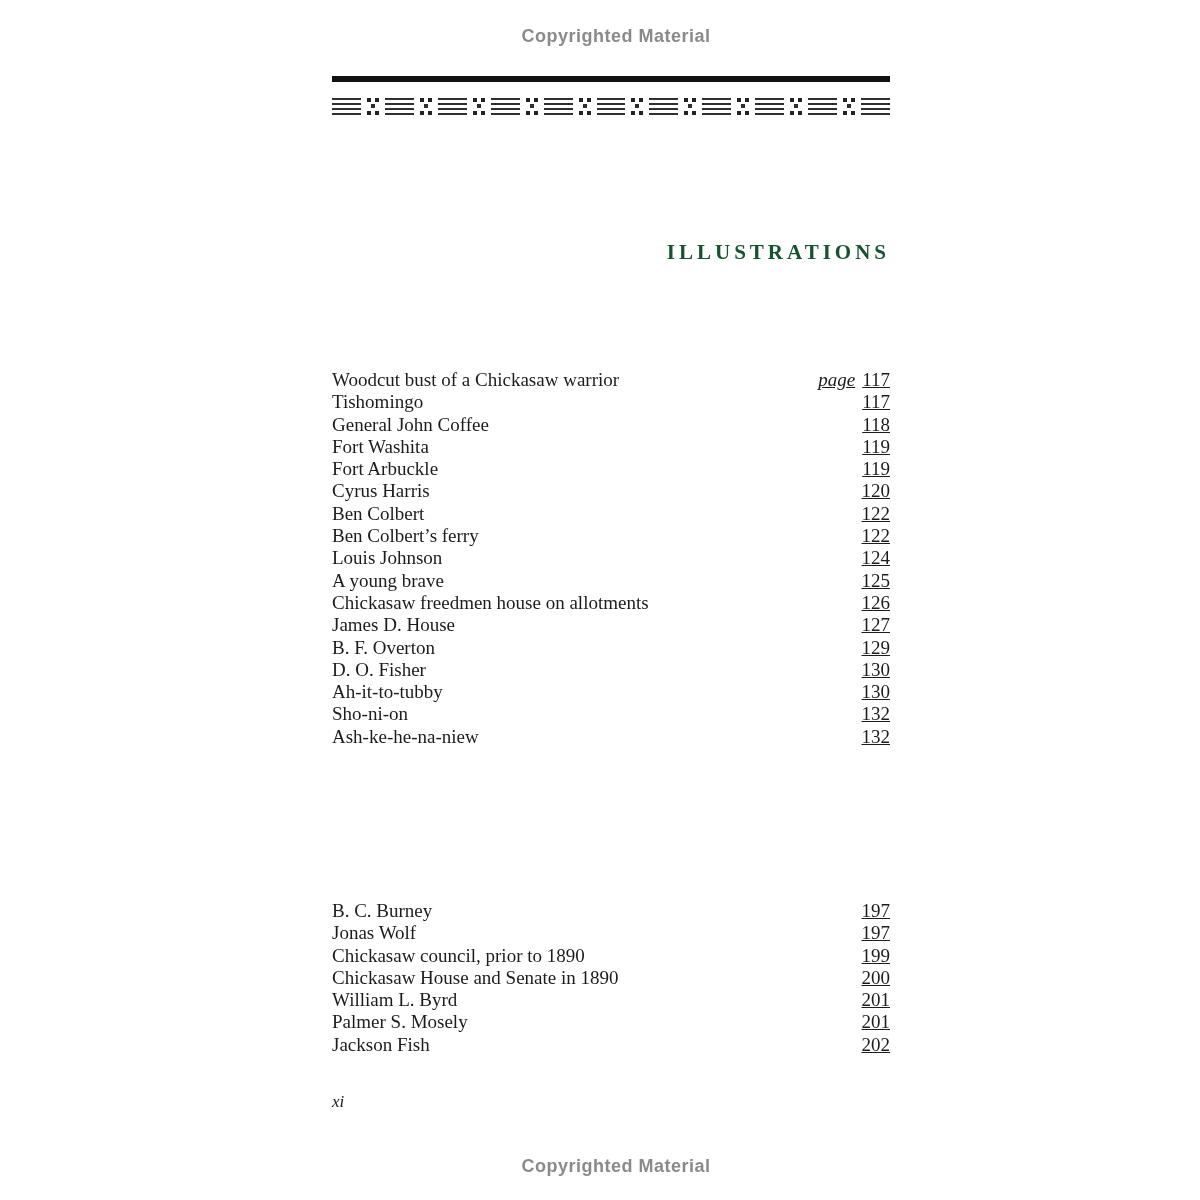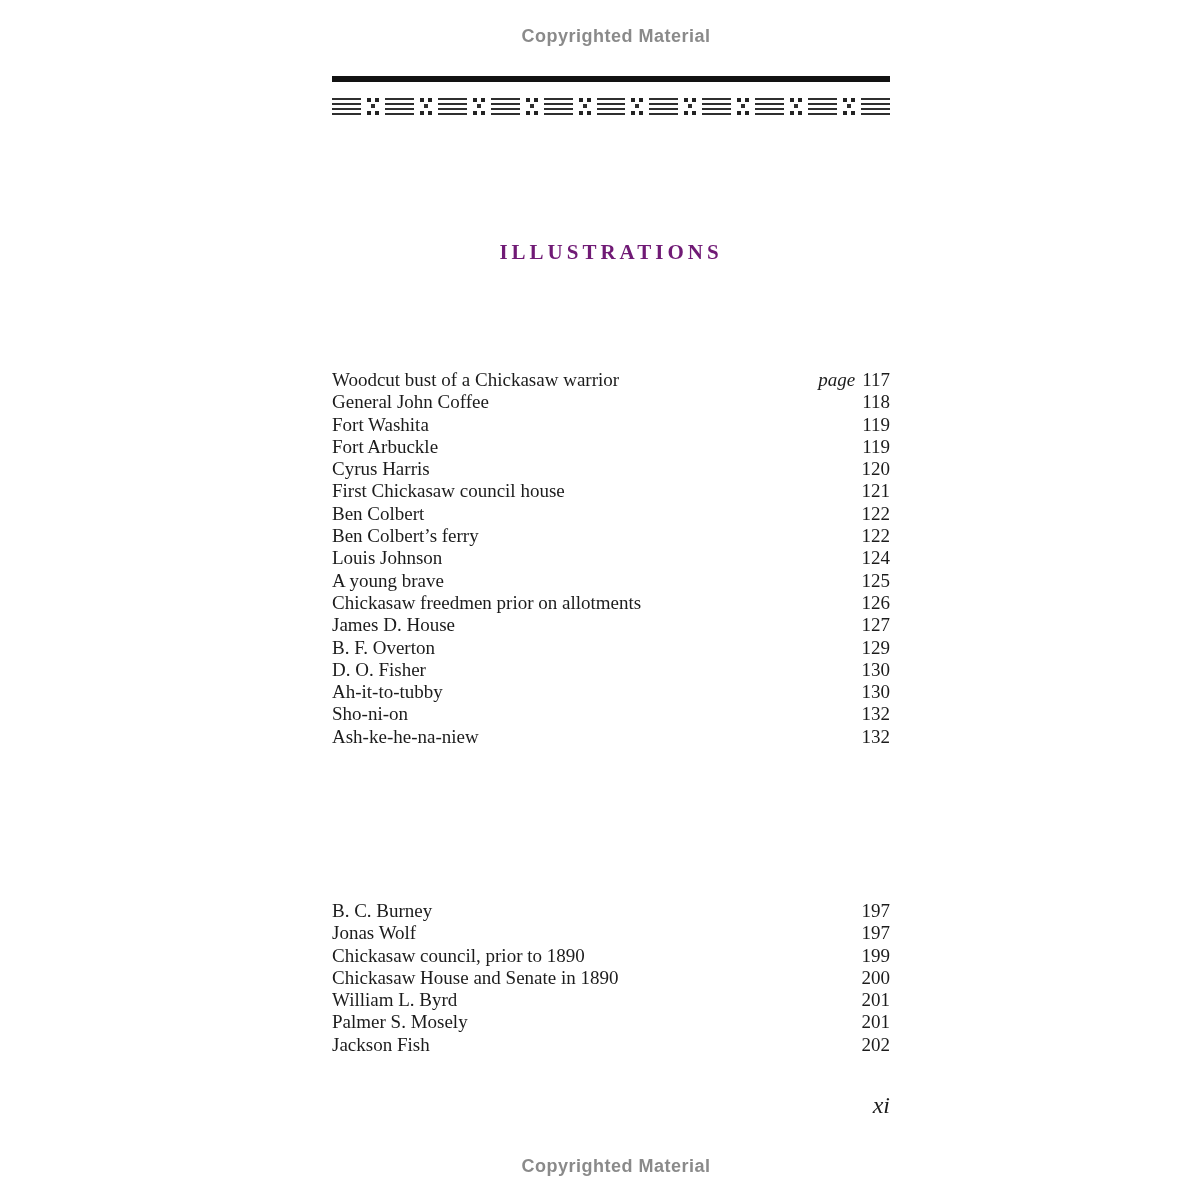--- a/index.html
+++ b/index.html
@@ -77,52 +77,52 @@
     background: #222;
     box-shadow:
       8px 0 0 #222,
       4px 6px 0 #2e2e2e,
       0 13px 0 #222,
       8px 13px 0 #222;
   }
 
   .heading {
     top: 240px;
-    text-align: center;
+    text-align: right;
     font-size: 21px;
     font-weight: bold;
     letter-spacing: 4px;
-    color: #701a75;
+    color: #14532d;
   }
 
   .illus-list {
     font-size: 19px;
   }
   .illus-list .row {
     display: flex;
     justify-content: space-between;
     align-items: baseline;
     height: 22.3px;
     line-height: 22.3px;
     white-space: nowrap;
   }
   .illus-list .title { text-align: left; }
-  .illus-list .pagenum { text-align: right; }
+  .illus-list .pagenum { text-align: right; text-decoration: underline; }
   .illus-list .page-word {
     font-style: italic;
     margin-right: 7px;
   }
   #list-1 { top: 369px; }
   #list-2 { top: 900px; }
 
   .folio {
     top: 1092px;
-    text-align: right;
+    text-align: left;
     font-style: italic;
-    font-size: 24px;
+    font-size: 17px;
     color: #1c1c1c;
   }
 </style>
 </head>
 <body>
 
 <div class="page">
 
   <div class="watermark top">Copyrighted Material</div>
 
@@ -153,57 +153,57 @@
     </div>
 
   <div class="content-col heading">ILLUSTRATIONS</div>
 
   <div class="content-col illus-list" id="list-1">
       <div class="row">
         <span class="title">Woodcut bust of a Chickasaw warrior</span>
         <span class="pagenum"><span class="page-word">page</span><span>117</span></span>
       </div>
       <div class="row">
+        <span class="title">Tishomingo</span>
+        <span class="pagenum"><span>117</span></span>
+      </div>
+      <div class="row">
         <span class="title">General John Coffee</span>
         <span class="pagenum"><span>118</span></span>
       </div>
       <div class="row">
         <span class="title">Fort Washita</span>
         <span class="pagenum"><span>119</span></span>
       </div>
       <div class="row">
         <span class="title">Fort Arbuckle</span>
         <span class="pagenum"><span>119</span></span>
       </div>
       <div class="row">
         <span class="title">Cyrus Harris</span>
         <span class="pagenum"><span>120</span></span>
       </div>
       <div class="row">
-        <span class="title">First Chickasaw council house</span>
-        <span class="pagenum"><span>121</span></span>
-      </div>
-      <div class="row">
         <span class="title">Ben Colbert</span>
         <span class="pagenum"><span>122</span></span>
       </div>
       <div class="row">
         <span class="title">Ben Colbert’s ferry</span>
         <span class="pagenum"><span>122</span></span>
       </div>
       <div class="row">
         <span class="title">Louis Johnson</span>
         <span class="pagenum"><span>124</span></span>
       </div>
       <div class="row">
         <span class="title">A young brave</span>
         <span class="pagenum"><span>125</span></span>
       </div>
       <div class="row">
-        <span class="title">Chickasaw freedmen prior on allotments</span>
+        <span class="title">Chickasaw freedmen house on allotments</span>
         <span class="pagenum"><span>126</span></span>
       </div>
       <div class="row">
         <span class="title">James D. House</span>
         <span class="pagenum"><span>127</span></span>
       </div>
       <div class="row">
         <span class="title">B. F. Overton</span>
         <span class="pagenum"><span>129</span></span>
       </div>

